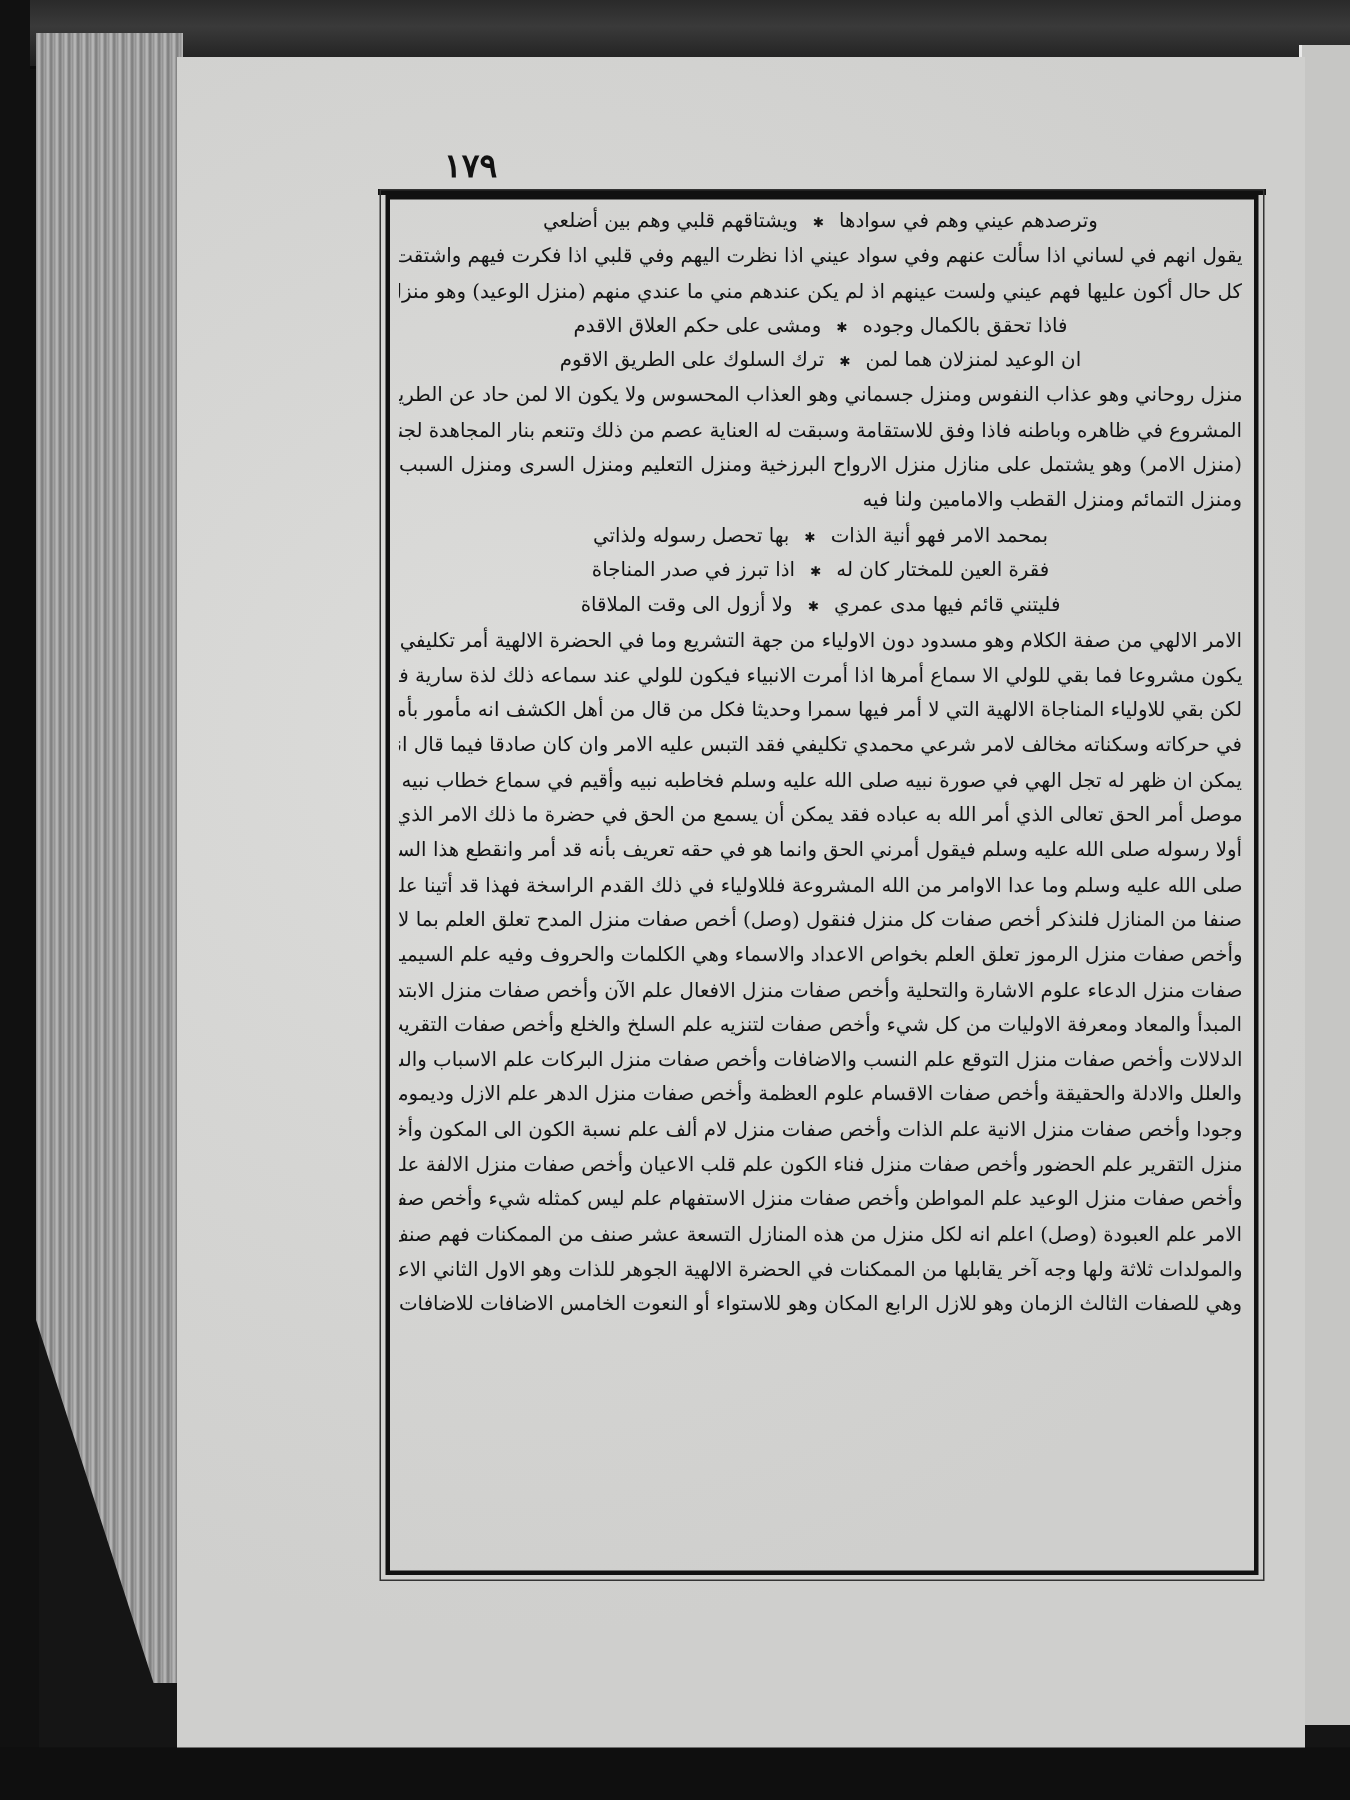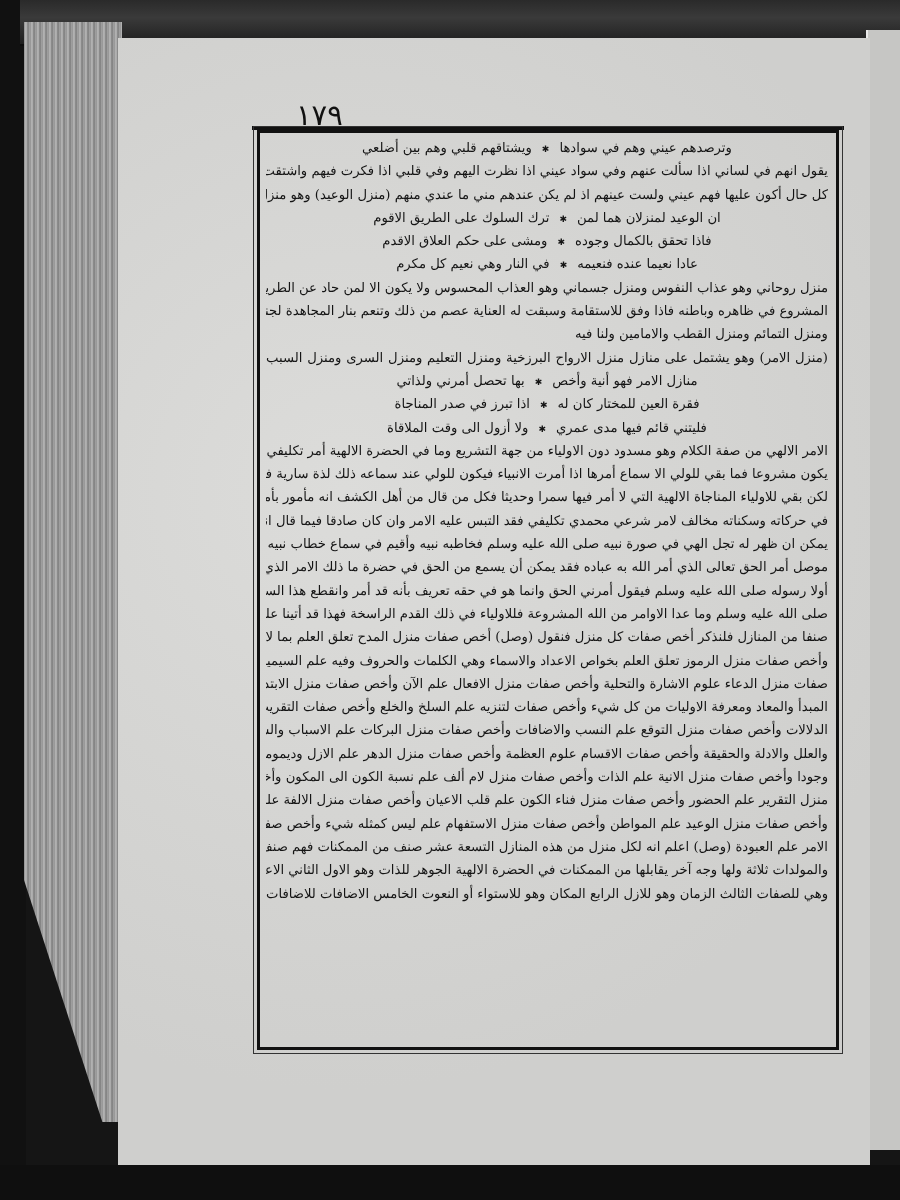--- a/index.html
+++ b/index.html
@@ -28,21 +28,21 @@
     background:#d4d4d2;
     background-image:radial-gradient(circle at 30% 40%, #dcdcda 0, #cfcfcd 70%);
   }
   
   .right-page {
     position:absolute; left:866px; top:30px; width:34px; height:1120px;
     background:#c6c6c4; border-left:2px solid #eaeaea;
   }
   .bottom-dark { position:absolute; left:0; top:1165px; width:900px; height:35px; background:#0f0f0f; }
   .page-number {
-    position:absolute; left:296px; top:98px; font-size:29px; font-weight:normal; color:#111;
+    position:absolute; left:296px; top:98px; font-size:22px; font-weight:bold; color:#111;
     direction:rtl;
   }
   .frame {
     position:absolute; left:257px; top:130px; width:582px; height:920px;
     border:3px solid #111; box-sizing:border-box;
     outline:1px solid #333; outline-offset:3px;
   }
   .frame-top-rule { position:absolute; left:252px; top:126px; width:592px; height:4px; background:#111; }
   .text-block {
     position:absolute; left:266px; top:136px; width:562px; height:900px;
@@ -73,34 +73,33 @@
     <div class="verse line">
       <span>وترصدهم عيني وهم في سوادها</span><span class="sep">✱</span><span>ويشتاقهم قلبي وهم بين أضلعي</span>
     </div>
 
     <div>
       <span class="line just">يقول انهم في لساني اذا سألت عنهم وفي سواد عيني اذا نظرت اليهم وفي قلبي اذا فكرت فيهم واشتقت اليهم فهم معي في</span>
       <span class="line just">كل حال أكون عليها فهم عيني ولست عينهم اذ لم يكن عندهم مني ما عندي منهم (منزل الوعيد) وهو منزل واحد</span>
     </div>
 
     <div>
+      <div class="verse line"><span>فاذا تحقق بالكمال وجوده</span><span class="sep">✱</span><span>ومشى على حكم العلاق الاقدم</span></div>
       <div class="verse line"><span>ان الوعيد لمنزلان هما لمن</span><span class="sep">✱</span><span>ترك السلوك على الطريق الاقوم</span></div>
-      <div class="verse line"><span>فاذا تحقق بالكمال وجوده</span><span class="sep">✱</span><span>ومشى على حكم العلاق الاقدم</span></div>
-      <div class="verse line"><span>عادا نعيما عنده فنعيمه</span><span class="sep">✱</span><span>في النار وهي نعيم كل مكرم</span></div>
     </div>
 
     <div>
       <span class="line just">منزل روحاني وهو عذاب النفوس ومنزل جسماني وهو العذاب المحسوس ولا يكون الا لمن حاد عن الطريق</span>
       <span class="line just">المشروع في ظاهره وباطنه فاذا وفق للاستقامة وسبقت له العناية عصم من ذلك وتنعم بنار المجاهدة لجنة المشاهدة</span>
+      <span class="line just">(منزل الامر) وهو يشتمل على منازل منزل الارواح البرزخية ومنزل التعليم ومنزل السرى ومنزل السبب</span>
       <span class="line">ومنزل التمائم ومنزل القطب والامامين ولنا فيه</span>
-      <span class="line just">(منزل الامر) وهو يشتمل على منازل منزل الارواح البرزخية ومنزل التعليم ومنزل السرى ومنزل السبب</span>
     </div>
 
     <div>
-      <div class="verse line"><span>منازل الامر فهو أنية وأخص</span><span class="sep">✱</span><span>بها تحصل أمرني ولذاتي</span></div>
+      <div class="verse line"><span>بمحمد الامر فهو أنية الذات</span><span class="sep">✱</span><span>بها تحصل رسوله ولذاتي</span></div>
       <div class="verse line"><span>فقرة العين للمختار كان له</span><span class="sep">✱</span><span>اذا تبرز في صدر المناجاة</span></div>
       <div class="verse line"><span>فليتني قائم فيها مدى عمري</span><span class="sep">✱</span><span>ولا أزول الى وقت الملاقاة</span></div>
     </div>
 
     <div>
       <span class="line just">الامر الالهي من صفة الكلام وهو مسدود دون الاولياء من جهة التشريع وما في الحضرة الالهية أمر تكليفي الا أن</span>
       <span class="line just">يكون مشروعا فما بقي للولي الا سماع أمرها اذا أمرت الانبياء فيكون للولي عند سماعه ذلك لذة سارية في وجوده</span>
       <span class="line just">لكن بقي للاولياء المناجاة الالهية التي لا أمر فيها سمرا وحديثا فكل من قال من أهل الكشف انه مأمور بأمر الهي</span>
       <span class="line just">في حركاته وسكناته مخالف لامر شرعي محمدي تكليفي فقد التبس عليه الامر وان كان صادقا فيما قال انه سمع وانما</span>
       <span class="line just">يمكن ان ظهر له تجل الهي في صورة نبيه صلى الله عليه وسلم فخاطبه نبيه وأقيم في سماع خطاب نبيه وذلك ان الرسول</span>

